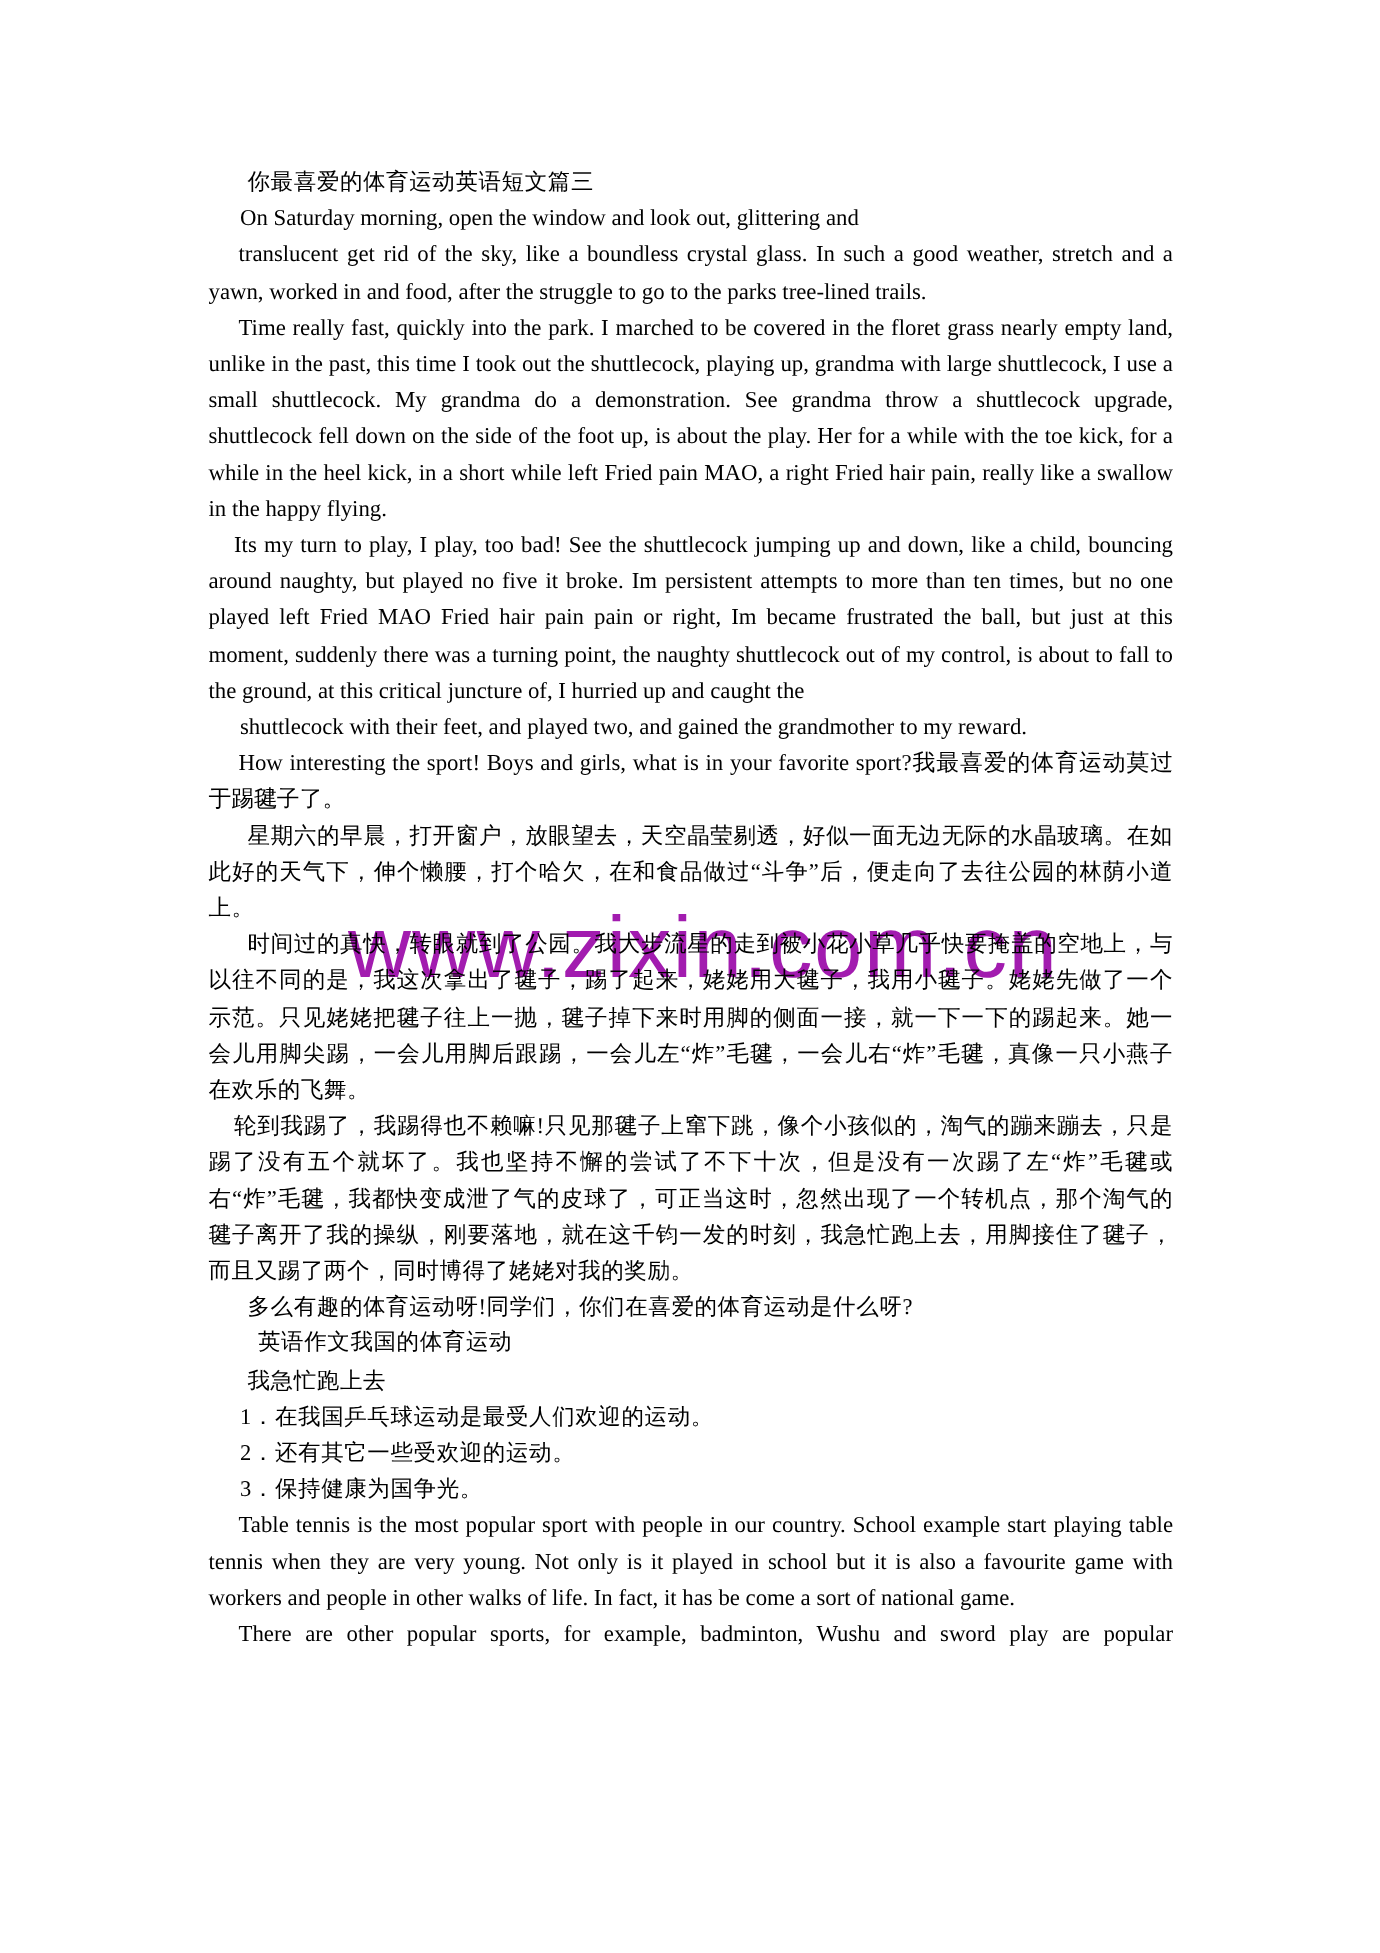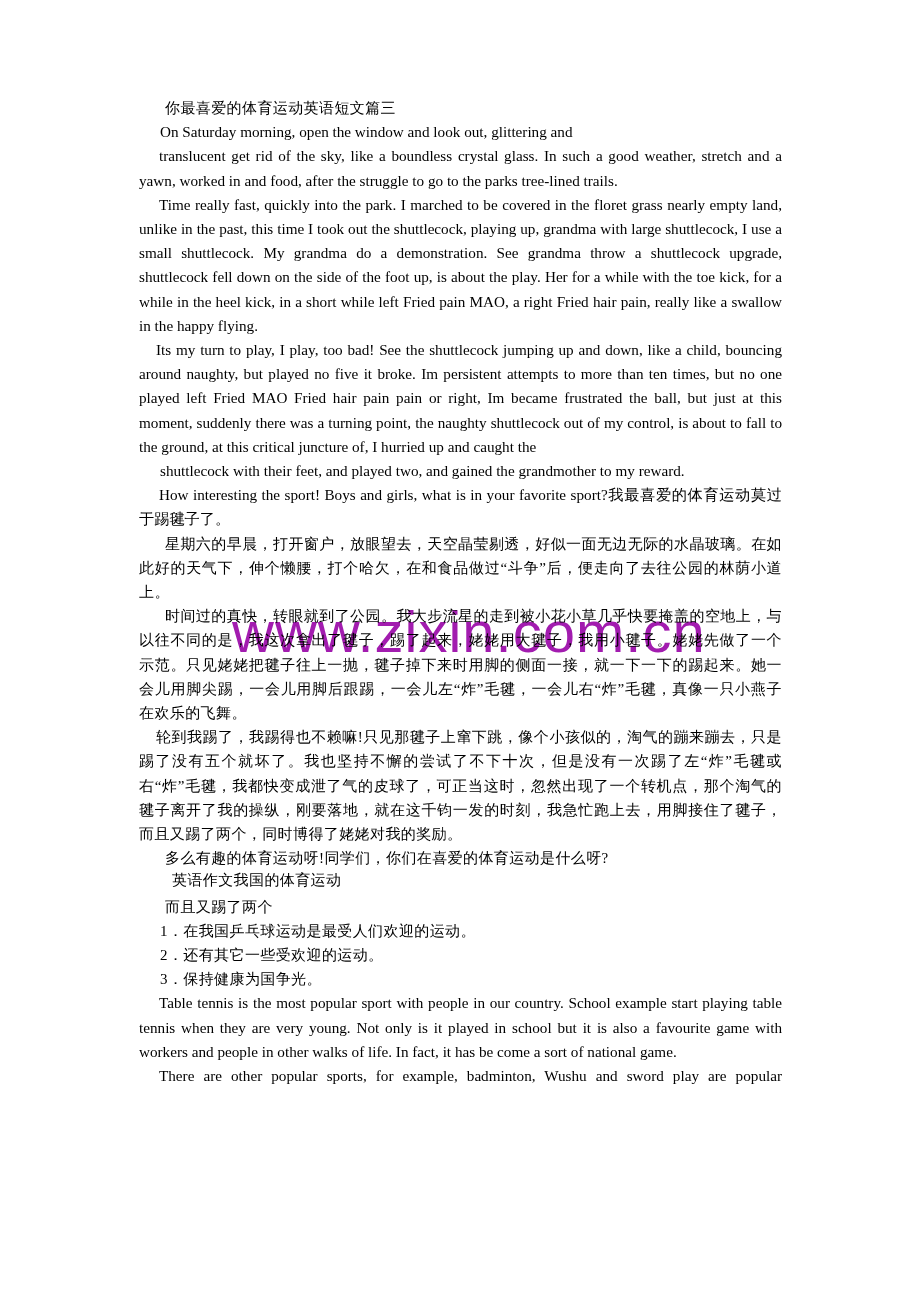--- a/index.html
+++ b/index.html
@@ -11,21 +11,21 @@
       width: 920px;
       height: 1302px;
       position: relative;
       overflow: hidden;
       font-family: "Liberation Serif", "DejaVu Serif", serif;
       color: #000000;
     }
     .page {
       position: absolute;
       left: 139px;
-      top: 96px;
+      top: 110px;
       width: 643px;
     }
     .line {
       position: relative;
       font-size: 15.2px;
       line-height: 24.2px;
       height: 24.2px;
       white-space: nowrap;
     }
     .para {
@@ -86,21 +86,21 @@
 
   <p class="para cjk ind-26">星期六的早晨，打开窗户，放眼望去，天空晶莹剔透，好似一面无边无际的水晶玻璃。在如此好的天气下，伸个懒腰，打个哈欠，在和食品做过“斗争”后，便走向了去往公园的林荫小道上。</p>
 
   <p class="para cjk ind-26">时间过的真快，转眼就到了公园。我大步流星的走到被小花小草几乎快要掩盖的空地上，与以往不同的是，我这次拿出了毽子，踢了起来，姥姥用大毽子，我用小毽子。姥姥先做了一个示范。只见姥姥把毽子往上一抛，毽子掉下来时用脚的侧面一接，就一下一下的踢起来。她一会儿用脚尖踢，一会儿用脚后跟踢，一会儿左“炸”毛毽，一会儿右“炸”毛毽，真像一只小燕子在欢乐的飞舞。</p>
 
   <p class="para cjk ind-17">轮到我踢了，我踢得也不赖嘛!只见那毽子上窜下跳，像个小孩似的，淘气的蹦来蹦去，只是踢了没有五个就坏了。我也坚持不懈的尝试了不下十次，但是没有一次踢了左“炸”毛毽或右“炸”毛毽，我都快变成泄了气的皮球了，可正当这时，忽然出现了一个转机点，那个淘气的毽子离开了我的操纵，刚要落地，就在这千钧一发的时刻，我急忙跑上去，用脚接住了毽子，而且又踢了两个，同时博得了姥姥对我的奖励。</p>
 
   <div class="line cjk ind-26p">多么有趣的体育运动呀!同学们，你们在喜爱的体育运动是什么呀?</div>
 
   <div class="line cjk ind-33">英语作文我国的体育运动</div>
-  <div class="line cjk ind-26p">而且又踢了两个</div>
+  <div class="line cjk ind-26p">我急忙跑上去</div>
 
   <div class="line cjk ind-21p">
     <span>1．</span><span>在我国乒乓球运动是最受人们欢迎的运动。</span>
   </div>
   <div class="line cjk ind-21p">
     <span>2．</span><span>还有其它一些受欢迎的运动。</span>
   </div>
   <div class="line cjk ind-21p">
     <span>3．</span><span>保持健康为国争光。</span>
   </div>

